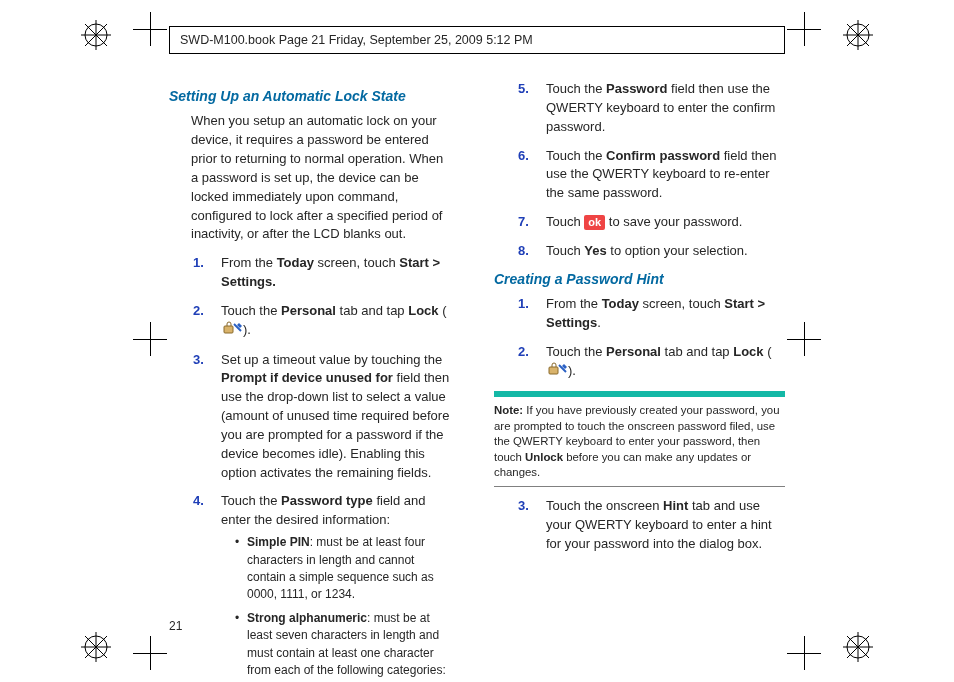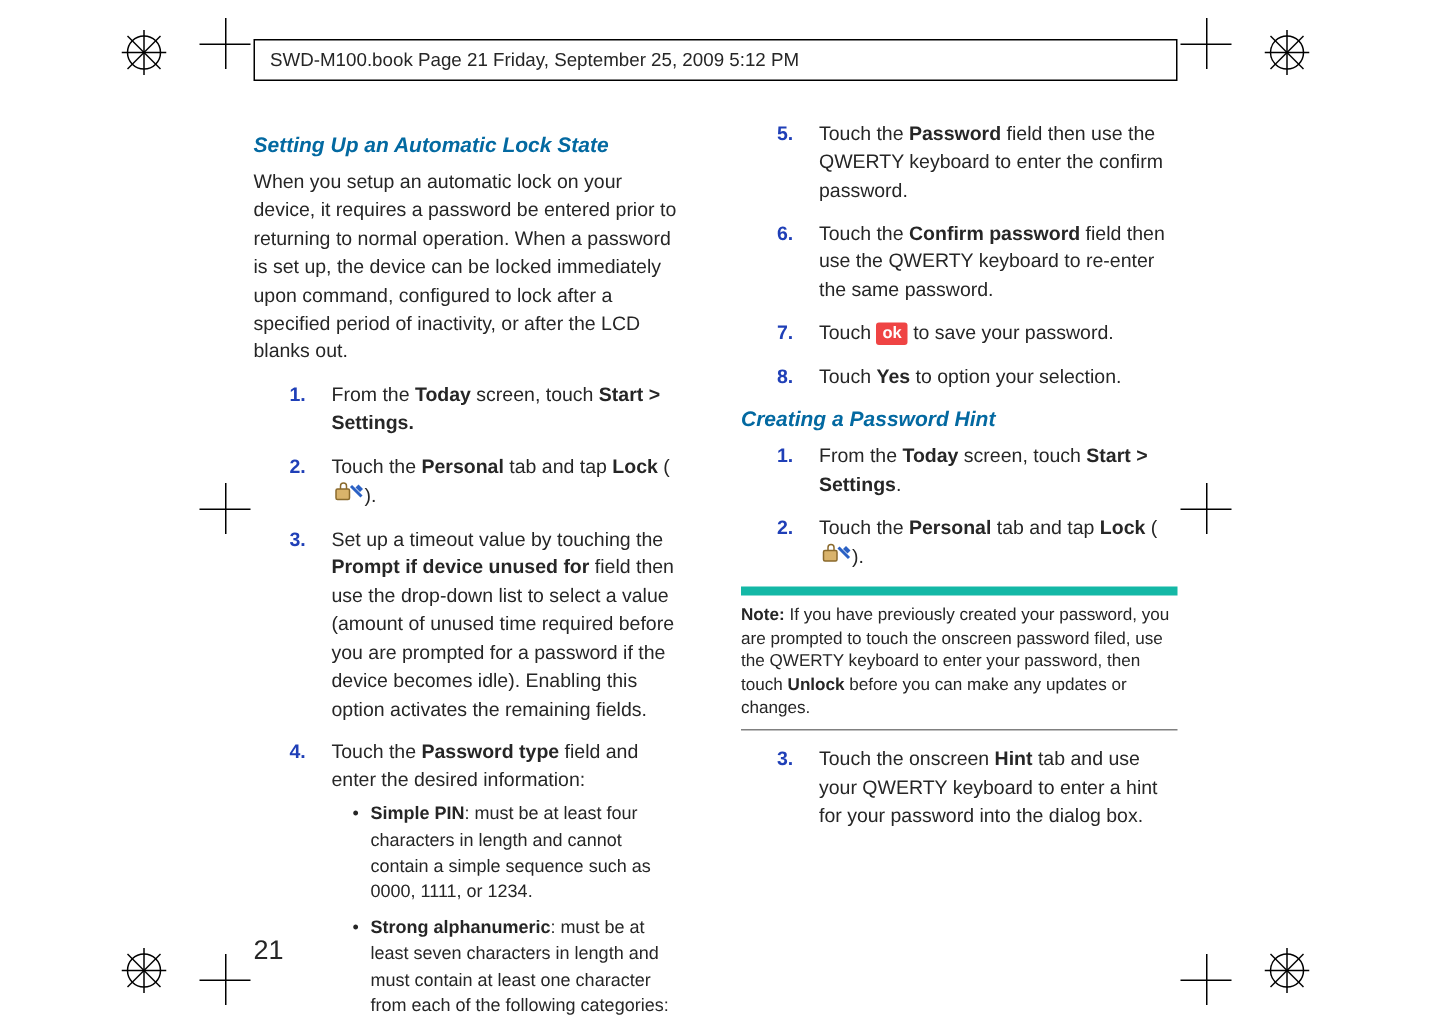--- a/index.html
+++ b/index.html
@@ -19,33 +19,33 @@
   .ros-tl{position:absolute;top:20px;left:18px}
   .ros-tr{position:absolute;top:20px;right:18px}
   .ros-bl{position:absolute;bottom:20px;left:18px}
   .ros-br{position:absolute;bottom:20px;right:18px}
   
   .hdr{position:absolute;top:26px;left:106px;right:106px;border:1px solid #000;padding:4px 10px;font-size:12.5px}
   
   .print{position:absolute;top:80px;left:106px;right:106px;bottom:60px}
   .two-col{column-count:2;column-gap:34px}
   h3.heading{color:#0369a1;font-style:italic;font-weight:bold;font-size:14px;margin:6px 0 6px}
-  p.lead{margin:6px 6px 10px 0}
+  p.lead{margin:6px 6px 10px 22px}
   ol.steps{list-style:none;margin:0 6px 8px 24px;padding:0}
   ol.steps>li{position:relative;padding-left:28px;margin-bottom:10px}
   ol.steps>li .num{position:absolute;left:0;top:0;font-weight:bold;color:#1f3fb7}
   ul.bul{list-style:none;margin:4px 0 4px 14px;padding:0}
   ul.bul>li{position:relative;padding-left:12px;margin-bottom:6px;font-size:12px}
   ul.bul>li:before{content:"\2022";position:absolute;left:0;top:0}
   .b{font-weight:bold}
   .ok-key{display:inline-block;background:#ef4444;color:#fff;font-weight:bold;font-size:11px;padding:2px 4px;border-radius:2px;line-height:1;vertical-align:middle}
   .lock-ico{display:inline-block;vertical-align:middle}
   .note-wrap{margin:10px 0;border-top:6px solid #14b8a6;border-bottom:1px solid #808080;padding:6px 0;font-size:11.4px;line-height:1.35}
   .note-wrap .nk{font-weight:bold}
-  .pgnum{position:absolute;left:106px;bottom:36px;font-size:18px}
+  .pgnum{position:absolute;left:106px;bottom:47px;font-size:12px}
   .avoid-break{break-inside:avoid}
 </style>
 </head>
 <body>
 
 <div class="page">
 
   <div class="rosette ros-tl">
     <svg width="30" height="30">
         <g stroke="#000" stroke-width="1">

